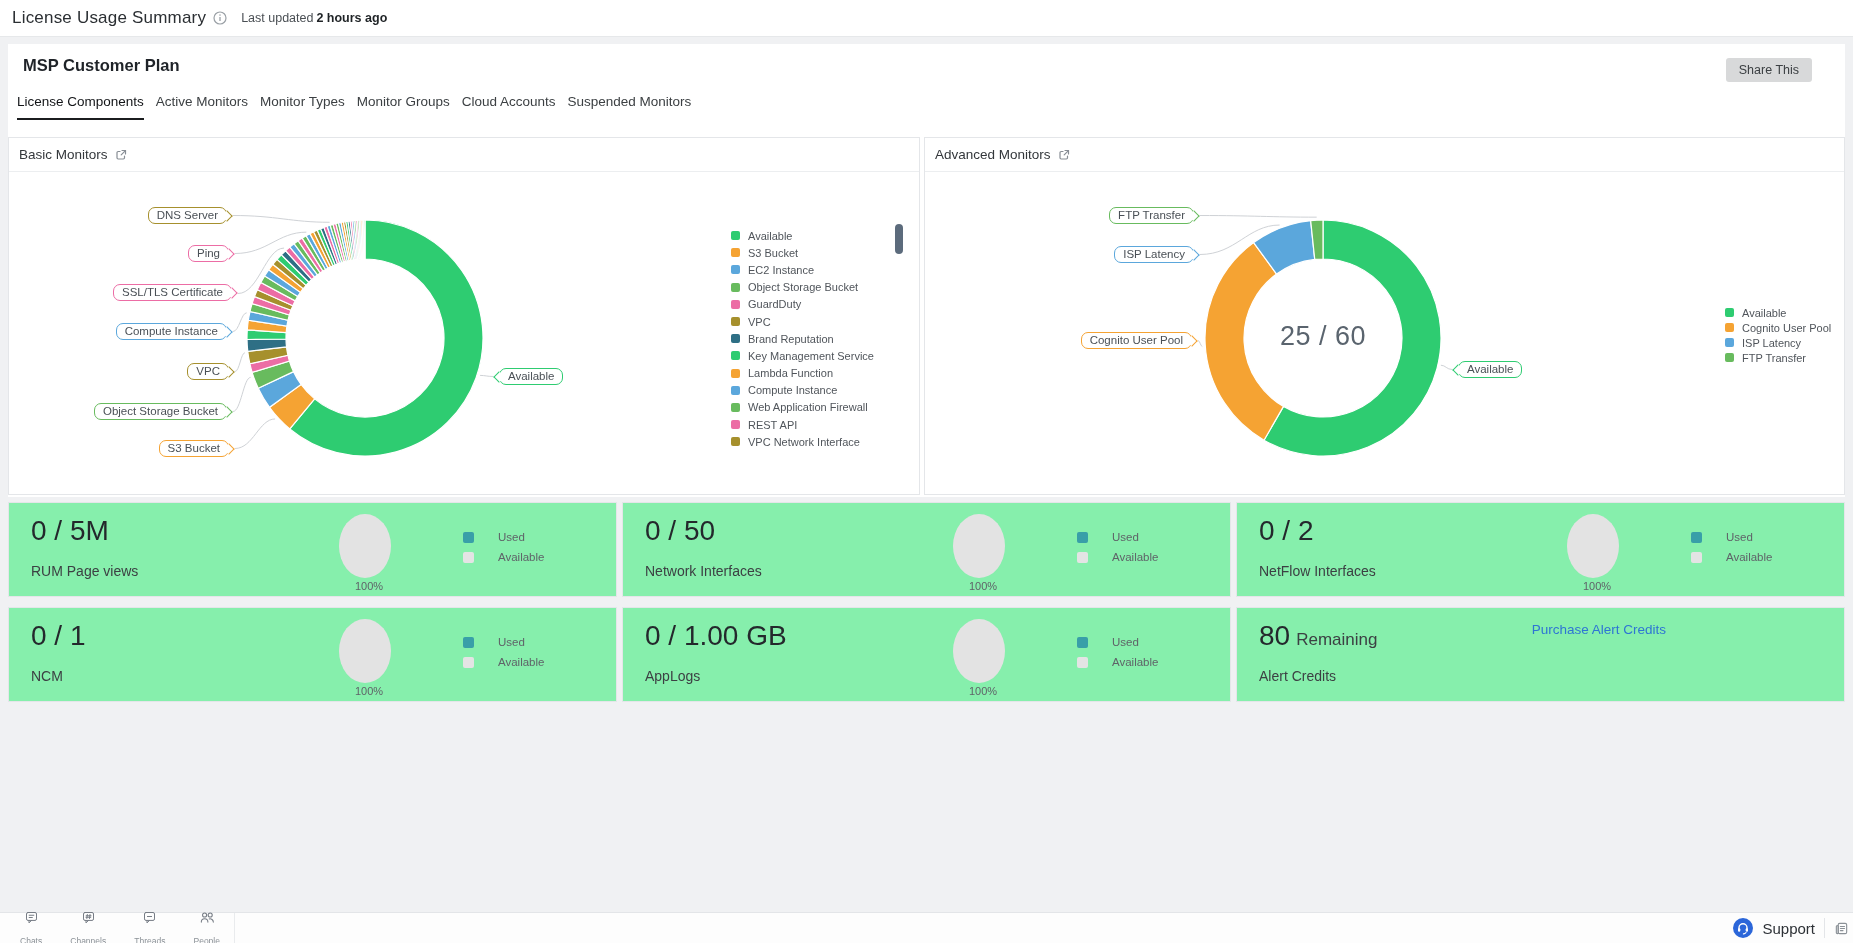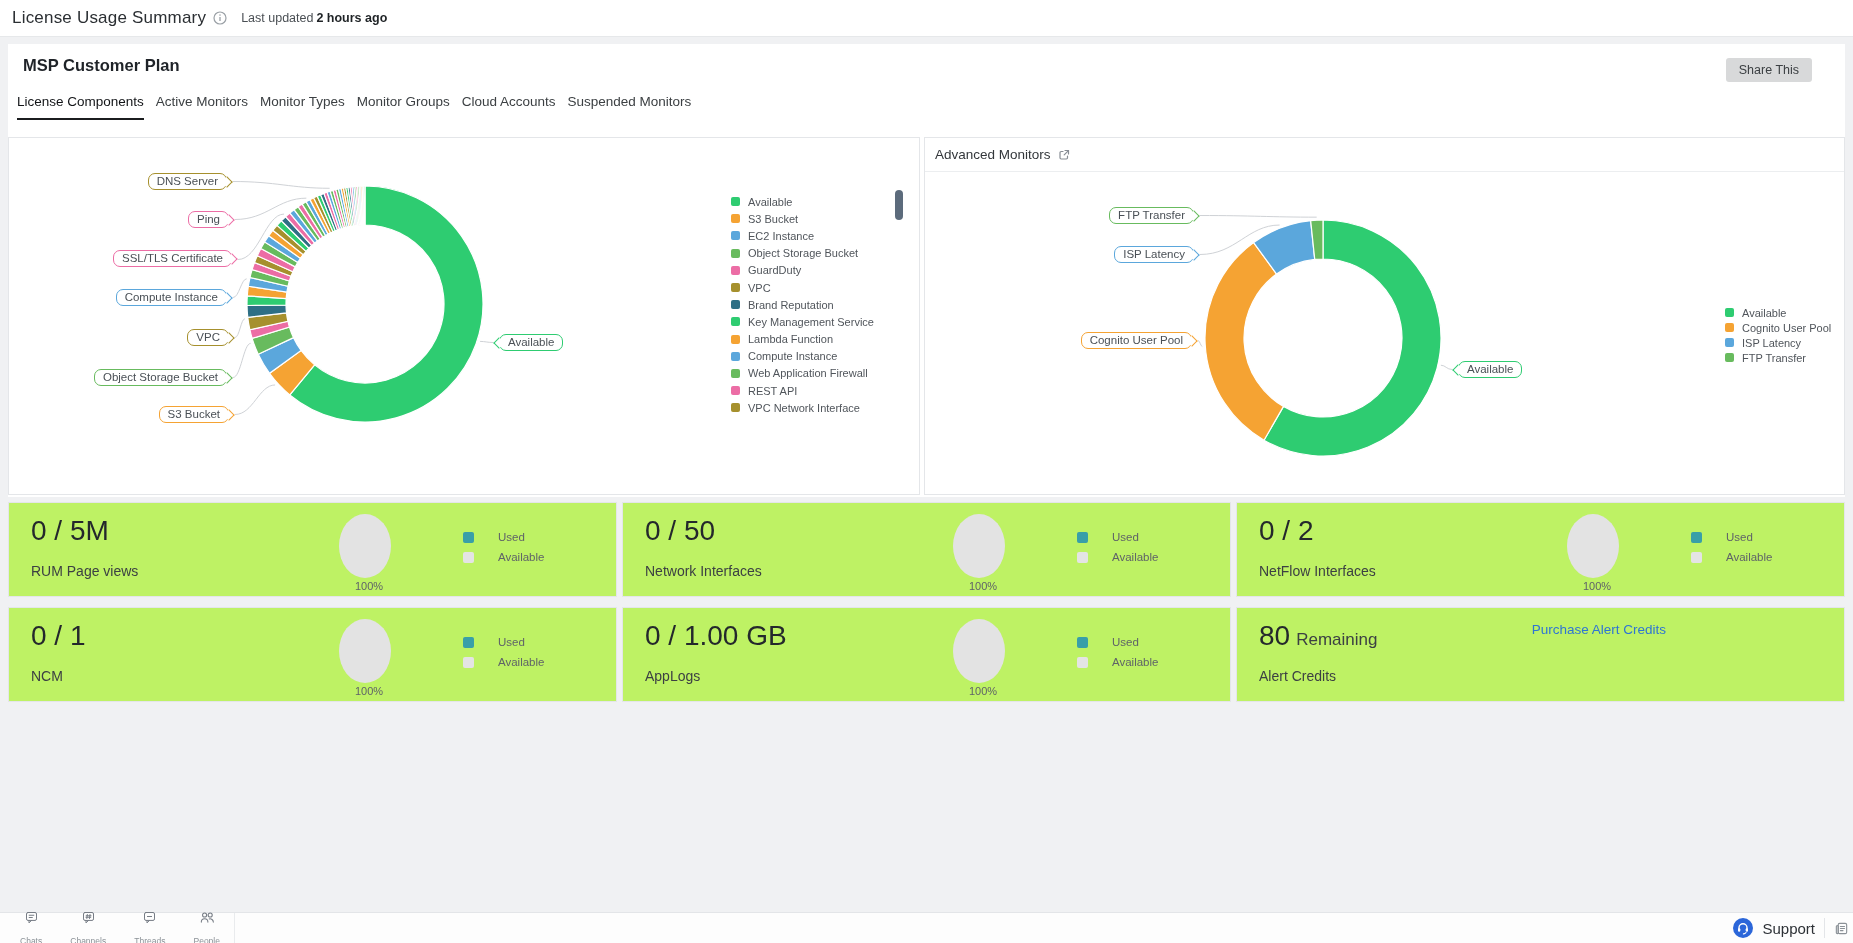--- a/index.html
+++ b/index.html
@@ -35,21 +35,21 @@
   .callout::after{content:'';position:absolute;top:50%;width:7px;height:7px;background:#fff;transform:translateY(-50%) rotate(45deg);}
   .callout.tail-right::after{right:-5px;border-top:1.5px solid var(--c);border-right:1.5px solid var(--c);}
   .callout.tail-left::after{left:-5px;border-left:1.5px solid var(--c);border-bottom:1.5px solid var(--c);}
   .legend{position:absolute;z-index:2;}
   .legend-row{display:flex;align-items:center;gap:8px;cursor:pointer;}
   .legend-sq{width:9px;height:9px;border-radius:2px;flex:0 0 auto;}
   .legend-lb{font-size:11px;color:#50555b;white-space:nowrap;}
   .scroll-thumb{position:absolute;background:#5c6b7c;border-radius:4px;cursor:pointer;}
   
   .cards{position:absolute;left:8px;right:8px;top:502px;display:grid;grid-template-columns:1fr 1fr 1fr;gap:10px 5px;}
-  .card{position:relative;background:#bef264;border:1px solid #e4e6e9;box-sizing:border-box;height:95px;text-decoration:underline;}
+  .card{position:relative;background:#86efac;border:1px solid #e4e6e9;box-sizing:border-box;height:95px;text-decoration:underline;}
   .card-value{position:absolute;left:22px;top:12px;font-size:28px;color:#24282c;}
   .card-suffix{font-size:17px;color:#3c4043;margin-left:6px;}
   .card-label{position:absolute;left:22px;top:60px;font-size:14px;color:#3c4043;}
   .card-circle{position:absolute;left:330px;top:11px;width:52px;height:64px;border-radius:50%;background:#e3e3e3;}
   .card-pct{position:absolute;left:330px;top:77px;width:60px;text-align:center;font-size:11px;color:#5f6368;}
   .card-legend{position:absolute;left:454px;top:28px;}
   .cl-row{display:flex;align-items:center;gap:24px;margin-bottom:8px;}
   .cl-sq{width:11px;height:11px;border-radius:2px;}
   .cl-sq.used{background:#399FA8;}
   .cl-sq.avail{background:#E4E4E4;}
@@ -90,20 +90,30 @@
     <span class="tab active">License Components</span>
     <span class="tab">Active Monitors</span>
     <span class="tab">Monitor Types</span>
     <span class="tab">Monitor Groups</span>
     <span class="tab">Cloud Accounts</span>
     <span class="tab">Suspended Monitors</span>
   </nav>
 
   <div class="charts-row">
     <section class="chart-panel basic">
+      <div class="chart-title-bar">
+        <span class="chart-title">Basic Monitors</span>
+        <span class="ext-ic">
+          <svg width="12" height="12" viewBox="0 0 12 12" fill="none" stroke="#878d94" stroke-width="1.2" stroke-linecap="round">
+              <path d="M5 2.5 H3.2 A1.2 1.2 0 0 0 2 3.7 v5.1 A1.2 1.2 0 0 0 3.2 10 h5.1 A1.2 1.2 0 0 0 9.5 8.8 V7"></path>
+              <path d="M7 1.5 h3.5 v3.5"></path>
+              <path d="M10.2 1.8 L6.2 5.8"></path>
+            </svg>
+        </span>
+      </div>
       <div class="chart-body">
           <svg width="910" height="322" class="donut">
             <path d="M 356 48 A 118 118 0 1 1 280.7839692096545 256.920562647543 L 305.6435048098534 226.8705461792873 A 79 79 0 1 0 356 87 Z" fill="#2ECC71" stroke="#ffffff" stroke-width="1.2"></path>
             <path d="M 280.7839692096545 256.920562647543 A 118 118 0 0 1 260.53599466375607 235.35865977051168 L 292.0876574443791 212.43503493110526 A 79 79 0 0 0 305.6435048098534 226.8705461792873 Z" fill="#F5A333" stroke="#ffffff" stroke-width="1.2"></path>
             <path d="M 260.53599466375607 235.35865977051168 A 118 118 0 0 1 249.23040780900962 216.2419564046784 L 284.5186628551844 199.63656403364064 A 79 79 0 0 0 292.0876574443791 212.43503493110526 Z" fill="#5BA7DC" stroke="#ffffff" stroke-width="1.2"></path>
             <path d="M 249.23040780900962 216.2419564046784 A 118 118 0 0 1 243.10797791605796 200.34226768573586 L 280.4197479268523 188.99185717943334 A 79 79 0 0 0 284.5186628551844 199.63656403364064 Z" fill="#68BB5E" stroke="#ffffff" stroke-width="1.2"></path>
             <path d="M 243.10797791605796 200.34226768573586 A 118 118 0 0 1 240.84182209122775 191.74090248479183 L 278.9025758068389 183.23331607032674 A 79 79 0 0 0 280.4197479268523 188.99185717943334 Z" fill="#EC6DA5" stroke="#ffffff" stroke-width="1.2"></path>
             <path d="M 240.84182209122775 191.74090248479183 A 118 118 0 0 1 238.753865358639 179.31705341507066 L 277.5047064689193 174.91565440500494 A 79 79 0 0 0 278.9025758068389 183.23331607032674 Z" fill="#A6902D" stroke="#ffffff" stroke-width="1.2"></path>
             <path d="M 238.753865358639 179.31705341507066 A 118 118 0 0 1 238.0093167839497 167.48279270623547 L 277.0062375078985 166.99271715078476 A 79 79 0 0 0 277.5047064689193 174.91565440500494 Z" fill="#2E6F85" stroke="#ffffff" stroke-width="1.2"></path>
             <path d="M 238.0093167839497 167.48279270623547 A 118 118 0 0 1 238.28172424937543 157.85091696569995 L 277.1886119974632 160.54425796856182 A 79 79 0 0 0 277.0062375078985 166.99271715078476 Z" fill="#2ECC71" stroke="#ffffff" stroke-width="1.2"></path>
@@ -238,20 +248,21 @@
           <svg width="919" height="322" class="donut">
             <path d="M 398 48 A 118 118 0 1 1 339 268.1909976465638 L 358.5 234.41600689897066 A 79 79 0 1 0 398 87 Z" fill="#2ECC71" stroke="#ffffff" stroke-width="1.2"></path>
             <path d="M 339 268.1909976465638 A 118 118 0 0 1 328.64134022948815 70.53599466375621 L 351.5649650688946 102.08765744437916 A 79 79 0 0 0 358.5 234.41600689897066 Z" fill="#F5A333" stroke="#ffffff" stroke-width="1.2"></path>
             <path d="M 328.64134022948815 70.53599466375621 A 118 118 0 0 1 385.66564133441693 48.646416346543745 L 389.74225140185536 87.4327702659064 A 79 79 0 0 0 351.5649650688946 102.08765744437916 Z" fill="#5BA7DC" stroke="#ffffff" stroke-width="1.2"></path>
             <path d="M 385.66564133441693 48.646416346543745 A 118 118 0 0 1 398 48 L 398 87 A 79 79 0 0 0 389.74225140185536 87.4327702659064 Z" fill="#68BB5E" stroke="#ffffff" stroke-width="1.2"></path>
             <path d="M 275 43.5 C 327.5003071825717 43.5, 345.00040957676225 45.16582629469657, 391.66734929460375 45.16582629469657" fill="none" stroke="#cfd2d6" stroke-width="1"></path>
             <path d="M 275 82.5 C 310.8368651472584 82.5, 322.7824868630112 53.0367683938386, 354.6374781050186 53.0367683938386" fill="none" stroke="#cfd2d6" stroke-width="1"></path>
             <path d="M 273 168.5 C 274.93263746335253 168.5, 275.57684995113675 174.44053332303918, 277.29474991856125 174.44053332303918" fill="none" stroke="#cfd2d6" stroke-width="1"></path>
             <path d="M 527 197.5 C 522.0044500275561 197.5, 520.3392667034082 193.21907757560766, 515.8987778390135 193.21907757560766" fill="none" stroke="#cfd2d6" stroke-width="1"></path>
           </svg>
+          <div class="donut-center" style="left: 278px; top: 149px;">25 / 60</div>
           <div class="callout tail-right" style="--c: #68BB5E; right: 650px; top: 35px;">FTP Transfer</div>
           <div class="callout tail-right" style="--c: #5BA7DC; right: 650px; top: 74px;">ISP Latency</div>
           <div class="callout tail-right" style="--c: #F5A333; right: 652px; top: 160px;">Cognito User Pool</div>
           <div class="callout tail-left" style="--c: #2ECC71; left: 533px; top: 189px;">Available</div>
           <div class="legend" style="left: 800px; top: 133px;">
             <div class="legend-row" style="height: 15px;">
               <span class="legend-sq" style="background: rgb(46, 204, 113);"></span>
               <span class="legend-lb">Available</span>
             </div>
             <div class="legend-row" style="height: 15px;">

